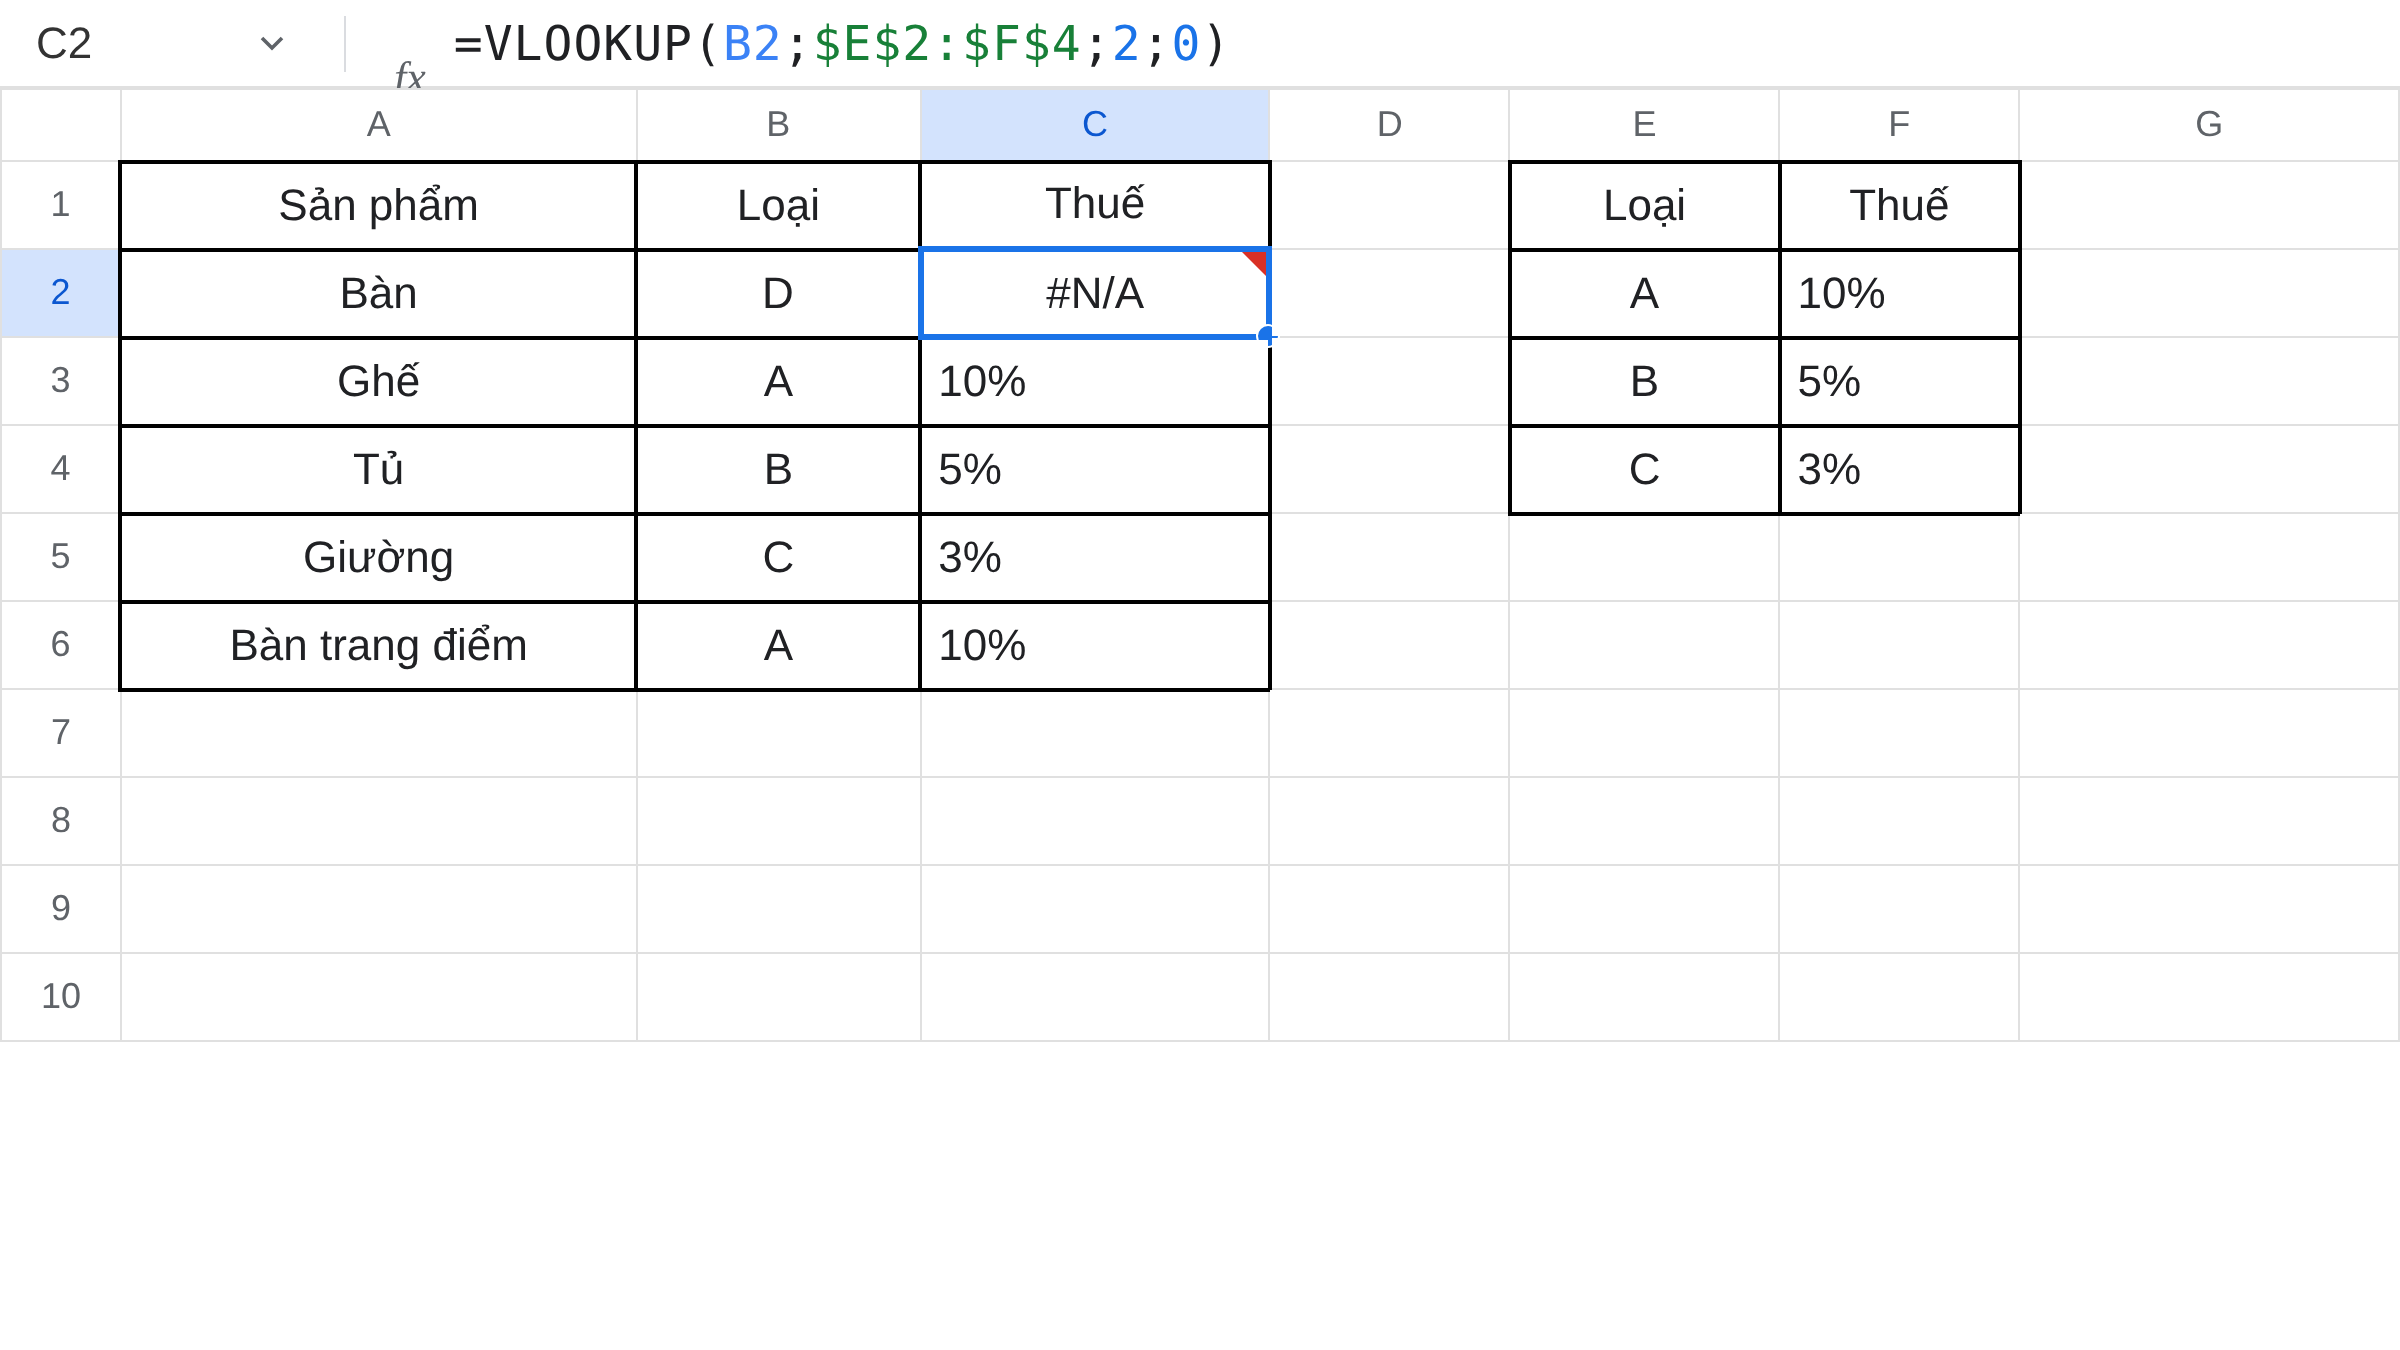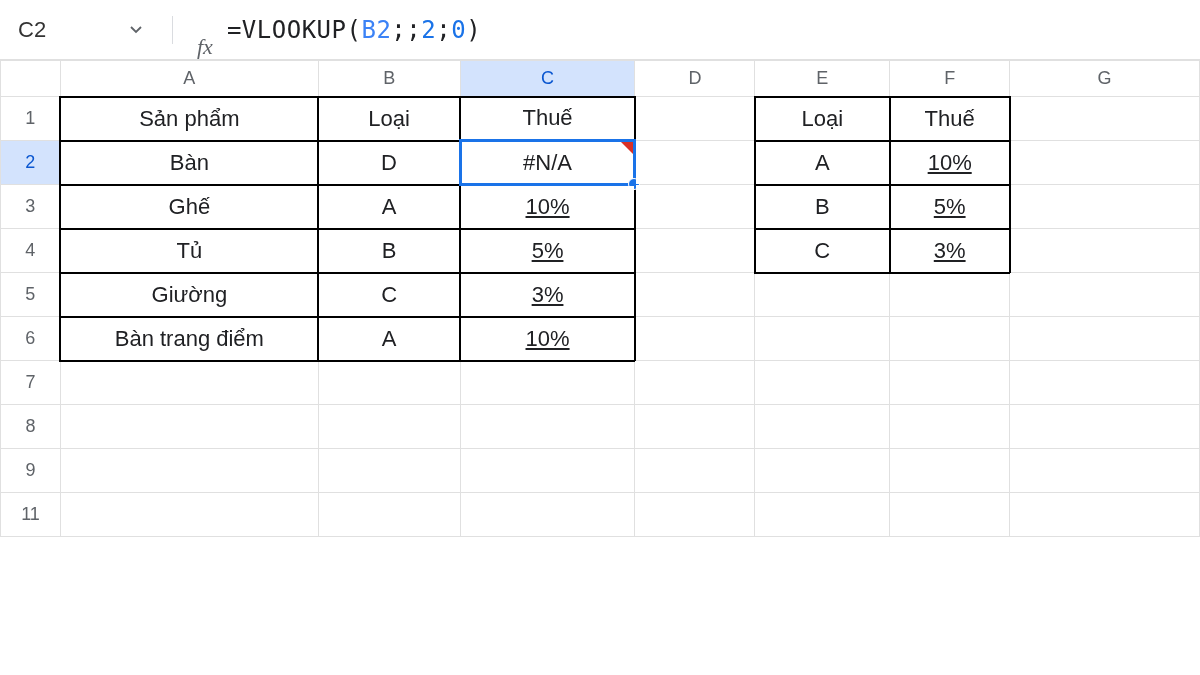--- a/index.html
+++ b/index.html
@@ -6,21 +6,21 @@
   body {
     font-family: Arial, sans-serif;
     background: #fff;
     width: 1200px;
     height: 675px;
     overflow: hidden;
   }
   .formula-bar {
     display: flex;
     align-items: center;
-    height: 60px;
+    height: 44px;
     border-bottom: 1px solid #e0e0e0;
     background: #fff;
   }
   .name-box {
     width: 120px;
     padding: 0 18px;
     font-size: 22px;
     color: #333;
   }
   .name-box-dd {
@@ -98,21 +98,21 @@
   }
   td.cell {
     height: 44px;
     font-size: 22px;
     color: #202124;
     padding: 0 8px;
     background: #fff;
     position: relative;
   }
   .al-left { text-align: center; }
-  .al-right { text-align: center; text-decoration: underline; }
+  .al-right { text-align: left; }
   .al-center { text-align: center; }
 
   .col-rh { width: 60px; }
   .col-A { width: 258px; }
   .col-B { width: 142px; }
   .col-C { width: 175px; }
   .col-D { width: 120px; }
   .col-E { width: 135px; }
   .col-F { width: 120px; }
   .col-G { width: 190px; }
@@ -157,20 +157,21 @@
       </svg>
   </div>
   <div class="vdivider"></div>
   <div class="fx">fx</div>
   <div class="formula-input">
     <span class="t-black">=</span>
       <span class="t-black">VLOOKUP</span>
       <span class="t-black">(</span>
       <span class="t-orange">B2</span>
       <span class="t-black">;</span>
+      <span class="t-green">$E$2:$F$4</span>
       <span class="t-black">;</span>
       <span class="t-blue">2</span>
       <span class="t-black">;</span>
       <span class="t-blue">0</span>
       <span class="t-black">)</span>
   </div>
 </div>
 
 <div class="grid-area">
 <table class="grid">
@@ -283,21 +284,21 @@
           <th class="row-header">9</th>
           <td class="cell"></td>
           <td class="cell"></td>
           <td class="cell"></td>
           <td class="cell"></td>
           <td class="cell"></td>
           <td class="cell"></td>
           <td class="cell"></td>
         </tr>
   <tr>
-          <th class="row-header">11</th>
+          <th class="row-header">10</th>
           <td class="cell"></td>
           <td class="cell"></td>
           <td class="cell"></td>
           <td class="cell"></td>
           <td class="cell"></td>
           <td class="cell"></td>
           <td class="cell"></td>
         </tr>
 </tbody>
     </table>

